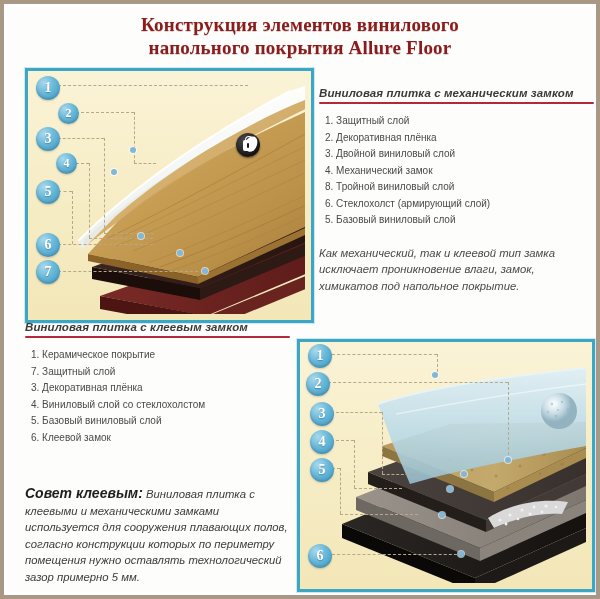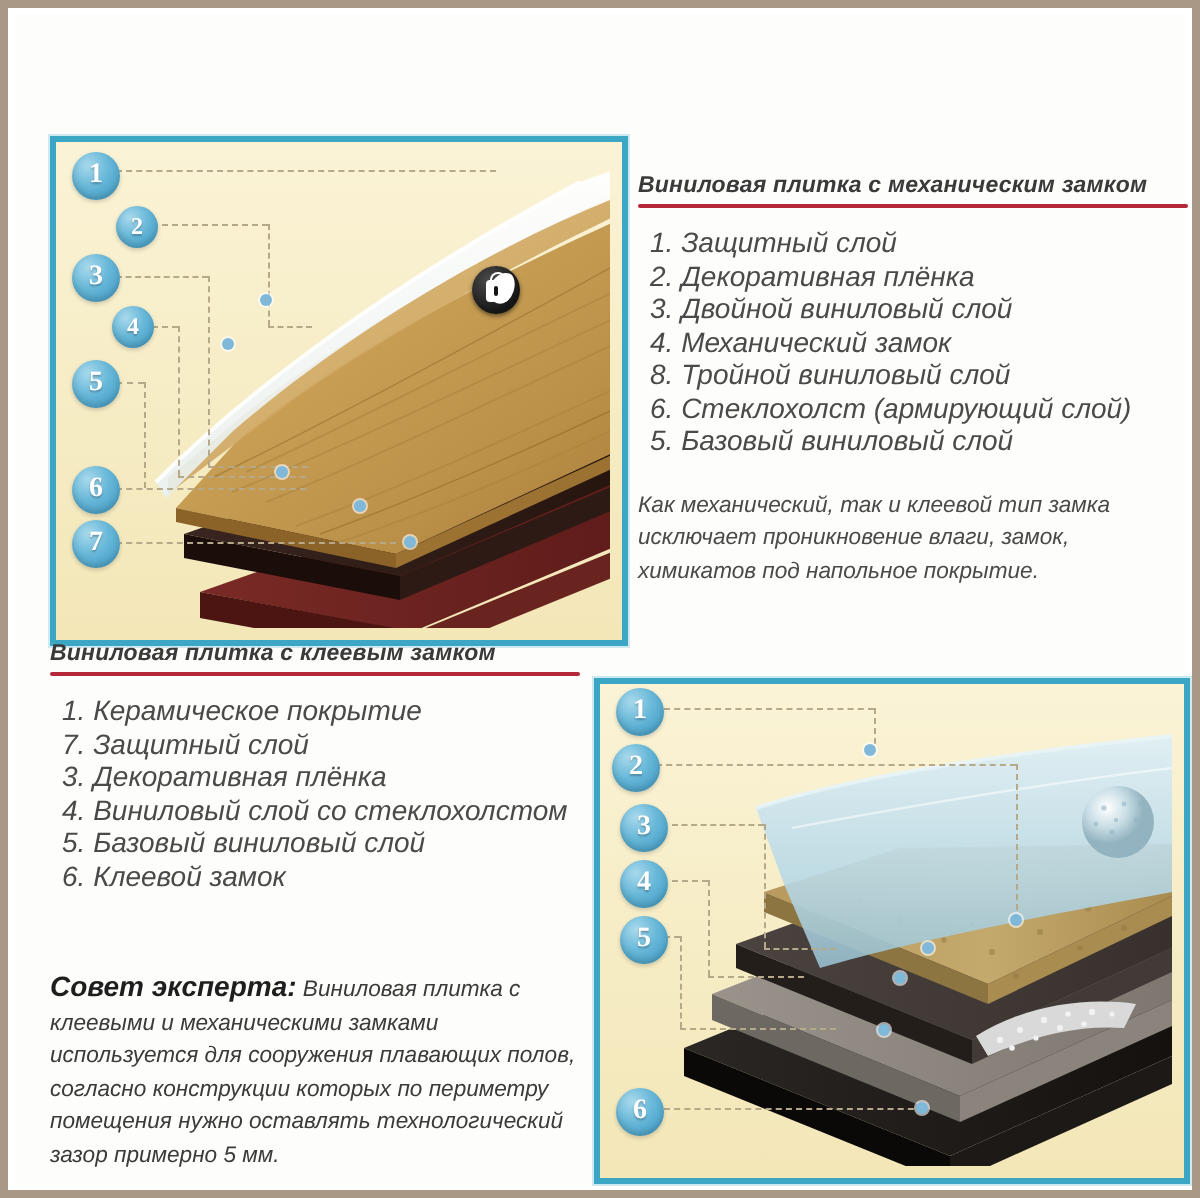--- a/index.html
+++ b/index.html
@@ -87,21 +87,21 @@
   .phead{
     font-family:"Liberation Sans", sans-serif;
     font-style:italic;font-weight:bold;
     font-size:11.5px;color:#3a3a3a;letter-spacing:.1px;
     white-space:nowrap;
   }
   .prule{height:2px;background:#b5283a;margin-top:3px;border-radius:1px;}
   .plist{margin:9px 0 0 0;padding:0;list-style:none;}
   .plist li{
     font-family:"Liberation Sans", sans-serif;
-    font-style:italic;font-size:14px;color:#4a4a4a;
+    font-size:10px;color:#4a4a4a;
     line-height:16.5px;white-space:nowrap;padding-left:6px;
   }
   .pnote{
     margin-top:16px;
     font-family:"Liberation Sans", sans-serif;
     font-style:italic;font-size:11.3px;color:#4a4a4a;line-height:16.5px;
     max-width:250px;
   }
   .tip{
     position:absolute;left:18px;top:478px;width:264px;
@@ -112,20 +112,24 @@
 
   #panel-top{left:312px;top:80px;width:275px;}
   #panel-bottom{left:18px;top:314px;width:265px;}
 </style>
 </head>
 <body>
 
 <div id="page">
 <div id="inner">
 
+  <div class="title">
+    <div class="ln1">Конструкция элементов винилового</div>
+    <div class="ln2">напольного покрытия Allure Floor</div>
+  </div>
 
   <div class="diagram shade" id="diagram-top">
 
     <svg width="277" height="243" viewBox="0 0 277 243" style="position:absolute;left:0;top:0;">
       <defs>
         <linearGradient id="woodTop" x1="0" y1="0" x2="1" y2="1">
           <stop offset="0%" stop-color="#d7b070"></stop>
           <stop offset="35%" stop-color="#caa057"></stop>
           <stop offset="70%" stop-color="#bb9048"></stop>
           <stop offset="100%" stop-color="#a87c3a"></stop>
@@ -236,21 +240,21 @@
       <li>1. Керамическое покрытие</li>
       <li>7. Защитный слой</li>
       <li>3. Декоративная плёнка</li>
       <li>4. Виниловый слой со стеклохолстом</li>
       <li>5. Базовый виниловый слой</li>
       <li>6. Клеевой замок</li>
     </ul>
   </div>
 
   <div class="tip">
-    <b>Совет эксперта:</b><span> Виниловая плитка с клеевыми и механическими замками используется для сооружения плавающих полов, согласно конструкции которых по периметру помещения нужно оставлять технологический зазор примерно 5 мм.</span>
+    <b>Совет клеевым:</b><span> Виниловая плитка с клеевыми и механическими замками используется для сооружения плавающих полов, согласно конструкции которых по периметру помещения нужно оставлять технологический зазор примерно 5 мм.</span>
   </div>
 
   <div class="diagram shade" id="diagram-bottom">
 
     <svg width="286" height="241" viewBox="0 0 286 241" style="position:absolute;left:0;top:0;">
       <defs>
         <linearGradient id="glassTop" x1="0" y1="0" x2="0" y2="1">
           <stop offset="0%" stop-color="#dfeff5" stop-opacity=".95"></stop>
           <stop offset="60%" stop-color="#b9d9e6" stop-opacity=".9"></stop>
           <stop offset="100%" stop-color="#9cc5d6" stop-opacity=".85"></stop>

